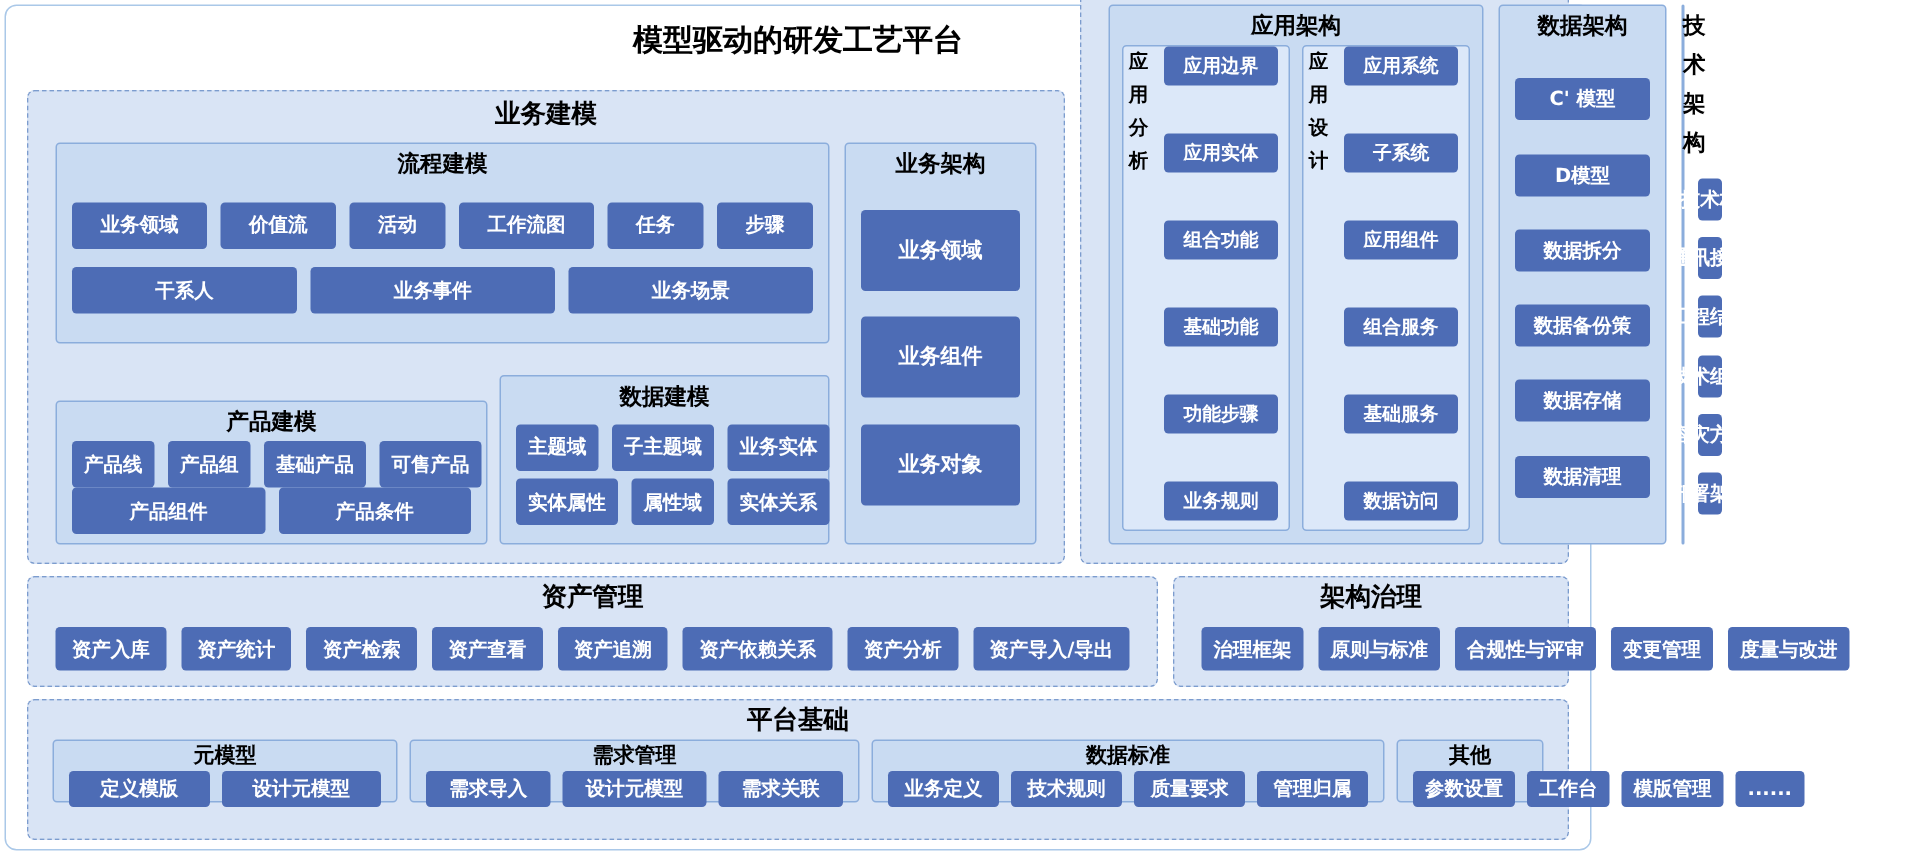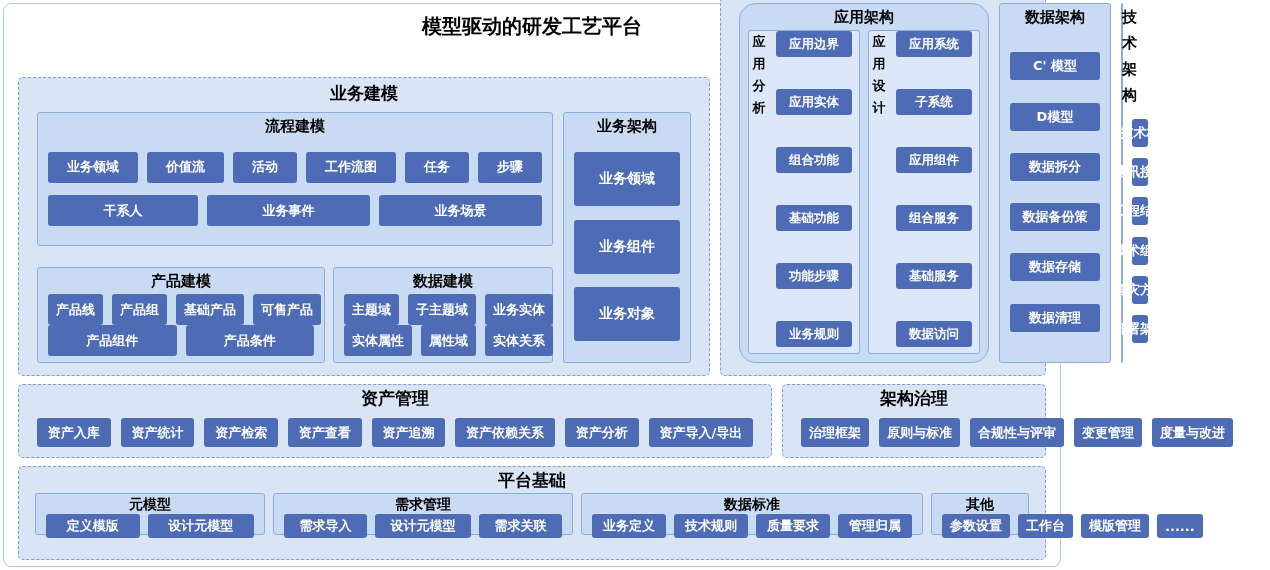--- a/index.html
+++ b/index.html
@@ -24,29 +24,29 @@
           flex:1 1 auto; height:31px; padding:0 8px; white-space:nowrap; }
 
   
   .row1 { display:flex; gap:10px; height:332px;align-items:flex-end; }
   .sec-business { flex:0 0 692px; }
   .sec-it { flex:1 1 auto; }
 
   .biz-left { flex:1 1 auto; display:flex; flex-direction:column; gap:21px; min-width:0; }
   .panel-process { flex:0 0 134px; }
   .biz-bottom { flex:1 1 auto; display:flex; gap:8px; min-height:0; }
-  .panel-product { flex:0 0 288px; }
+  .panel-product { flex:0 0 288px;margin-top:17px; }
   .panel-datamodel { flex:1 1 auto; }
 
   .panel-bizarch { flex:0 0 128px; }
   .vlist { flex:1 1 auto; display:flex; flex-direction:column; justify-content:space-evenly; padding:0 10px 8px; }
   .panel-bizarch .tile { height:54px; font-size:14px; flex:0 0 auto; }
 
   
-  .panel-app { flex:0 0 250px;border-radius:17px; }
+  .panel-app { flex:0 0 250px; }
   .app-cols { flex:1 1 auto; display:flex; gap:8px; padding:0 8px 8px; min-height:0; }
   .subpanel { flex:1 1 0; background:#dce8f9; border:1px solid #8baddc; border-radius:3px; display:flex; flex-direction:row; min-width:0; }
   .subpanel-title { flex:0 0 20px; line-height:22px; text-align:center; font-size:13px; font-weight:bold; color:#000; }
   .subpanel .vlist { padding:0 7px 6px;gap:32px; }
   .subpanel .tile { height:26px; font-size:12.5px; flex:0 0 auto; }
   .panel-dataarch { flex:0 0 112px; }
   .panel-techarch { flex:1 1 auto; }
   .panel-dataarch .tile, .panel-techarch .tile { height:28px; flex:0 0 auto; }
 
   

